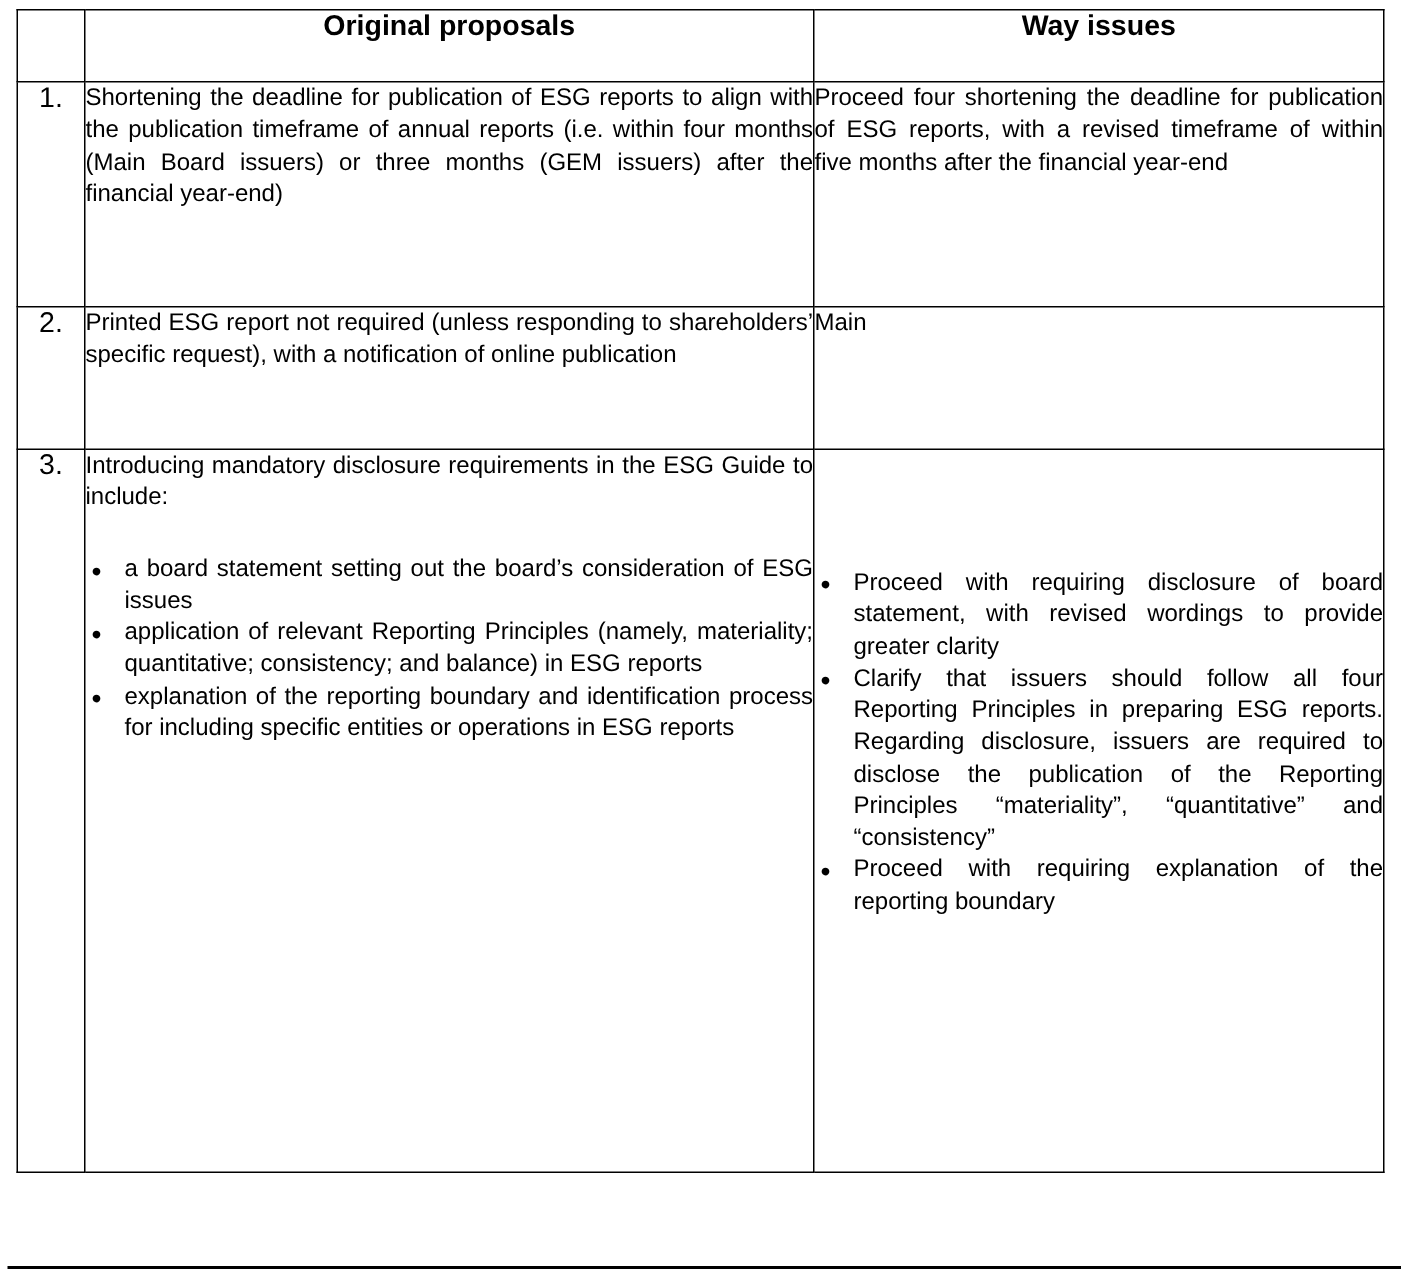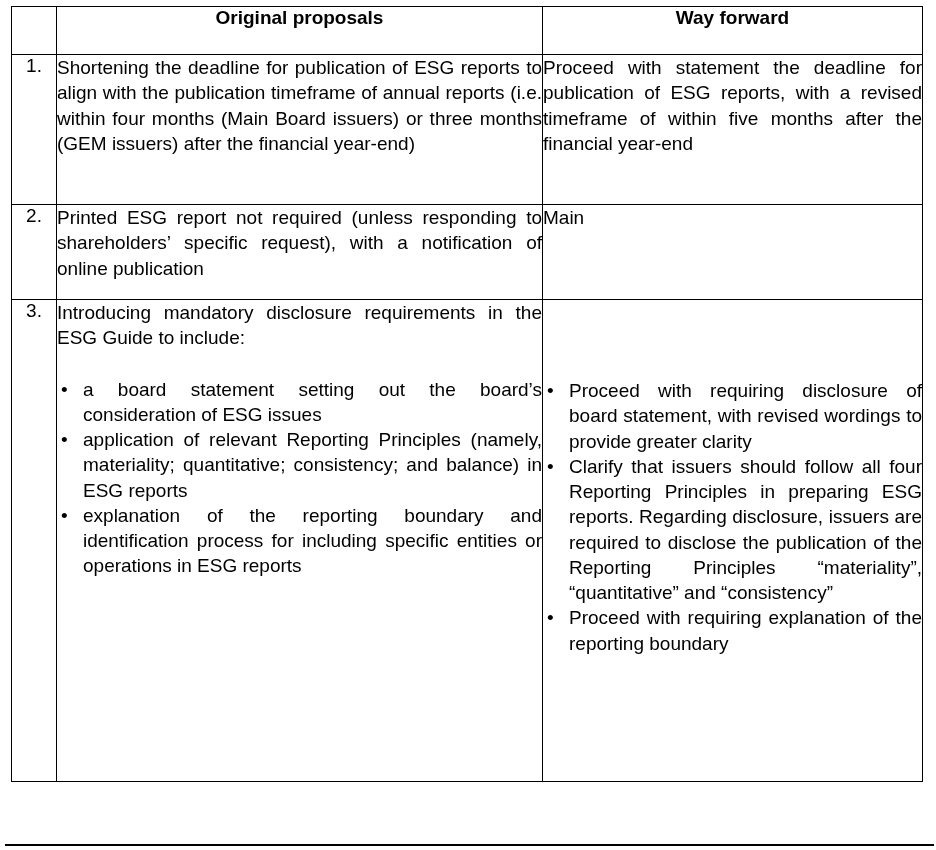--- a/index.html
+++ b/index.html
@@ -53,21 +53,21 @@
   .numcell {
     text-align: center;
     font-size: 19px;
     padding-top: 8px;
     padding-right: 4px;
     box-sizing: border-box;
   }
 
   
   .bodycell {
-    font-size: 19px;
+    font-size: 16px;
     line-height: 1.33;
     padding: 8px 9px 10px 9px;
     box-sizing: border-box;
   }
   .just {
     text-align: justify;
     text-justify: inter-word;
     hyphens: none;
   }
   .left-align { text-align: left; }
@@ -134,27 +134,27 @@
     <colgroup>
       <col class="c-num">
       <col class="c-left">
       <col class="c-right">
     </colgroup>
     <tbody>
 
       <tr>
         <td class="hdr-cell hdr-blank"></td>
         <td class="hdr-cell">Original proposals</td>
-        <td class="hdr-cell">Way forward</td>
+        <td class="hdr-cell">Way issues</td>
       </tr>
 
       <tr class="row-1">
         <td class="numcell">1.</td>
         <td class="bodycell just">Shortening the deadline for publication of ESG reports to align with the publication timeframe of annual reports (i.e. within four months (Main Board issuers) or three months (GEM issuers) after the financial year-end)</td>
-        <td class="bodycell just">Proceed with statement the deadline for publication of ESG reports, with a revised timeframe of within five months after the financial year-end</td>
+        <td class="bodycell just">Proceed four shortening the deadline for publication of ESG reports, with a revised timeframe of within five months after the financial year-end</td>
       </tr>
 
       <tr class="row-2">
         <td class="numcell">2.</td>
         <td class="bodycell just">Printed ESG report not required (unless responding to shareholders’ specific request), with a notification of online publication</td>
         <td class="bodycell left-align">Main</td>
       </tr>
 
 
       <tr class="row-3">

